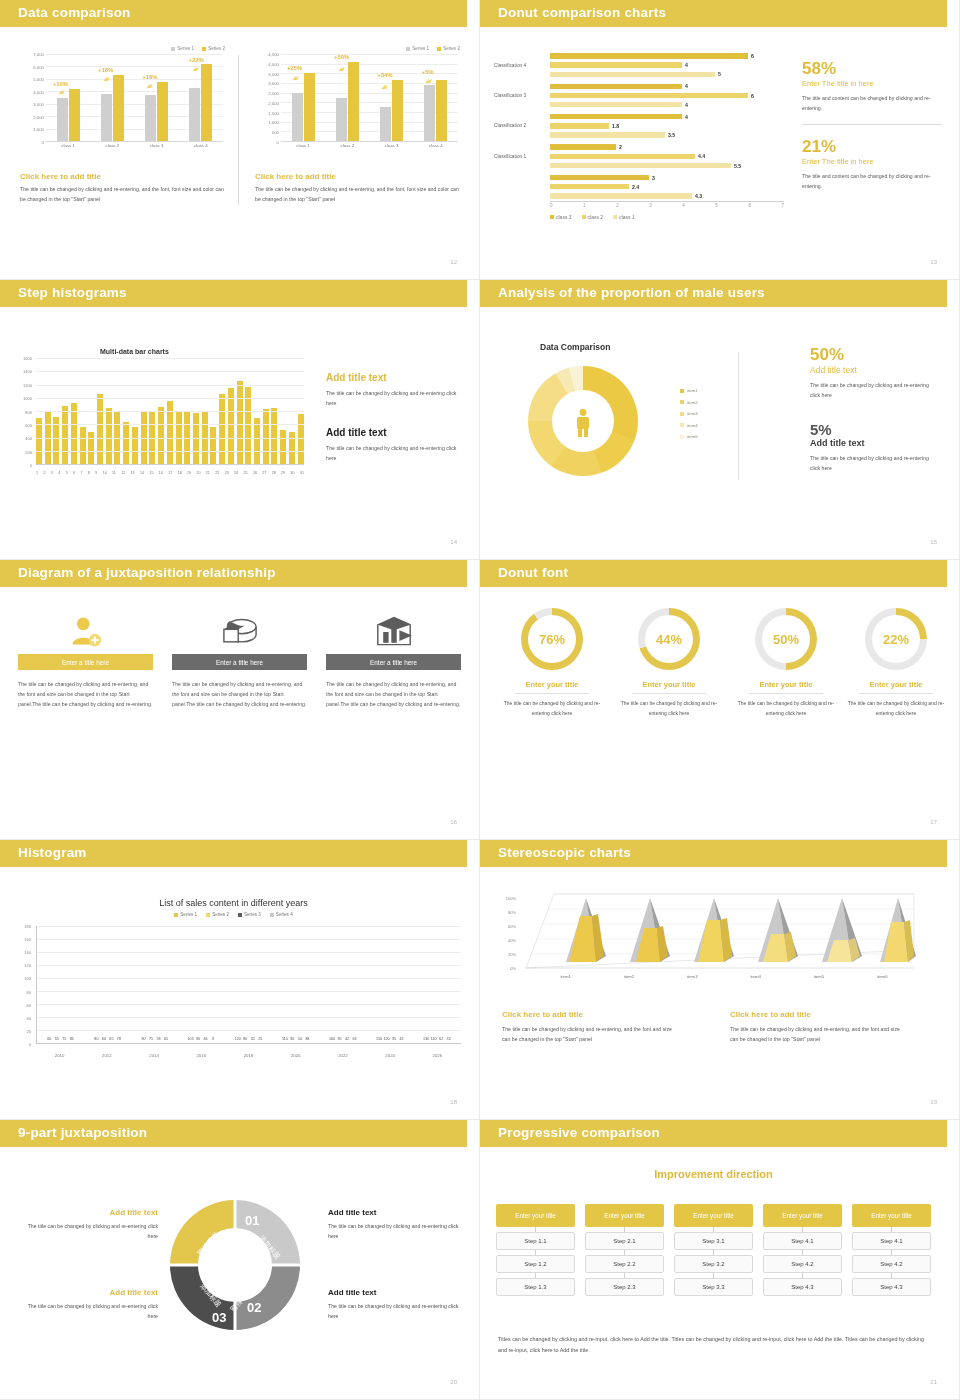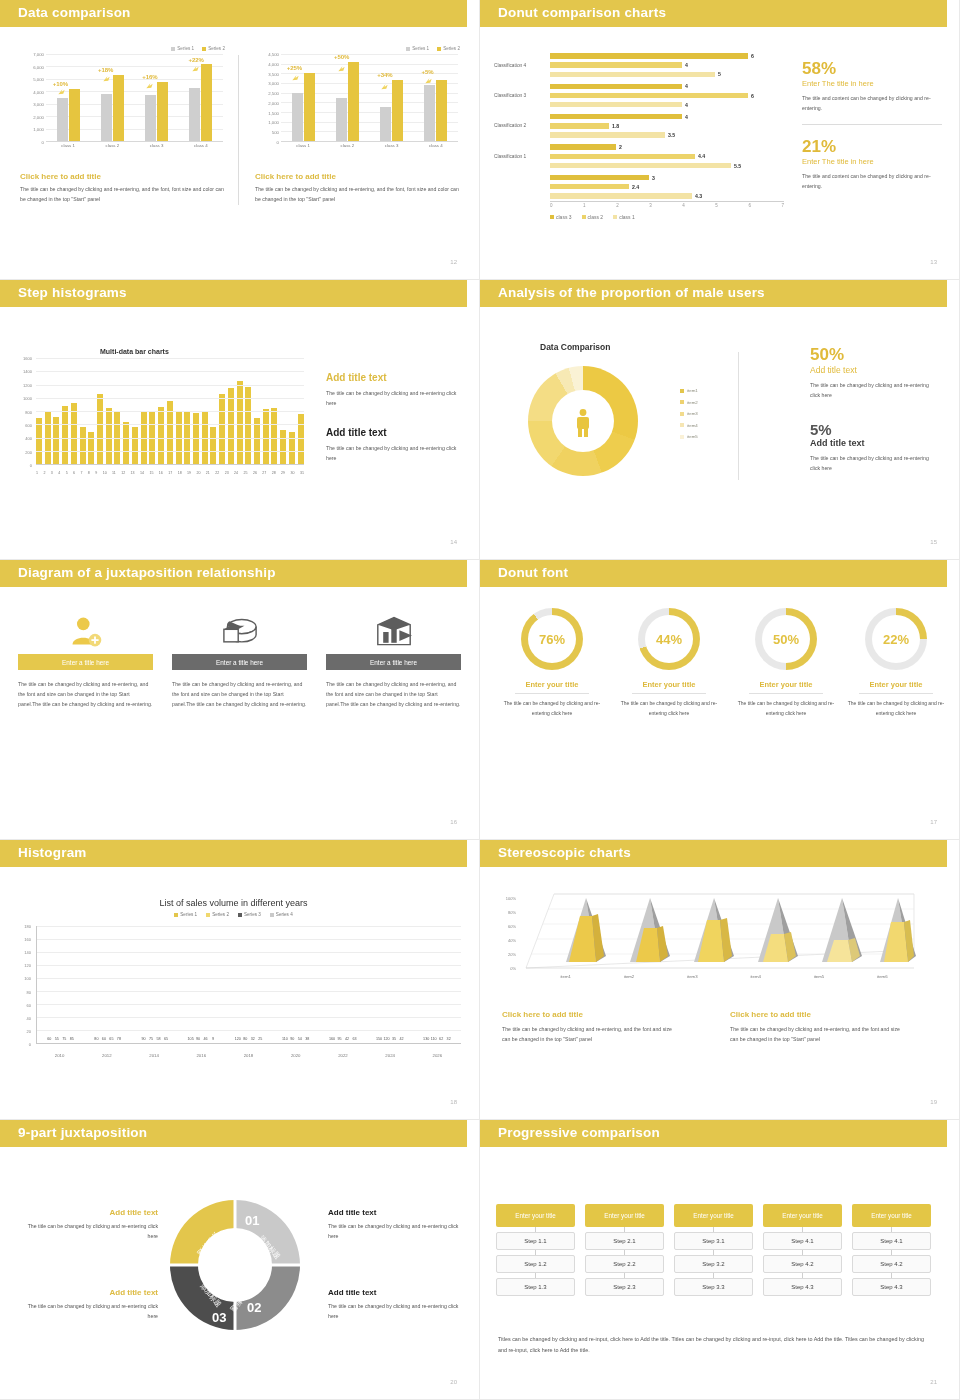--- a/index.html
+++ b/index.html
@@ -718,21 +718,21 @@
     </div>
     <div class="pgnum">17</div>
    </div>
   </div>
 
   <div class="slide">
    <div class="slide-inner">
     <div class="hdr"></div>
     <div class="hdr-title">Histogram</div>
 
-    <div class="s18-title">List of sales volume in different years</div>
+    <div class="s18-title">List of sales content in different years</div>
     <div class="s18-leg">
       <span class="lg">
             <i class="lgsq" style="background:#e3c64c"></i>
             <span>Series 1</span>
           </span>
       <span class="lg">
             <i class="lgsq" style="background:#f0d86e"></i>
             <span>Series 2</span>
           </span>
       <span class="lg">
@@ -1038,20 +1038,21 @@
     </div>
     <div class="pgnum">20</div>
    </div>
   </div>
 
   <div class="slide">
    <div class="slide-inner">
     <div class="hdr"></div>
     <div class="hdr-title">Progressive comparison</div>
 
+    <div class="s21-h">Improvement direction</div>
 
     <div class="s21-grid">
       <div class="s21-col">
         <div class="s21-top">Enter your title</div>
         <div class="s21-conn"></div>
         <div class="s21-cell">Step 1.1</div>
         <div class="s21-conn"></div>
         <div class="s21-cell">Step 1.2</div>
         <div class="s21-conn"></div>
         <div class="s21-cell">Step 1.3</div>

